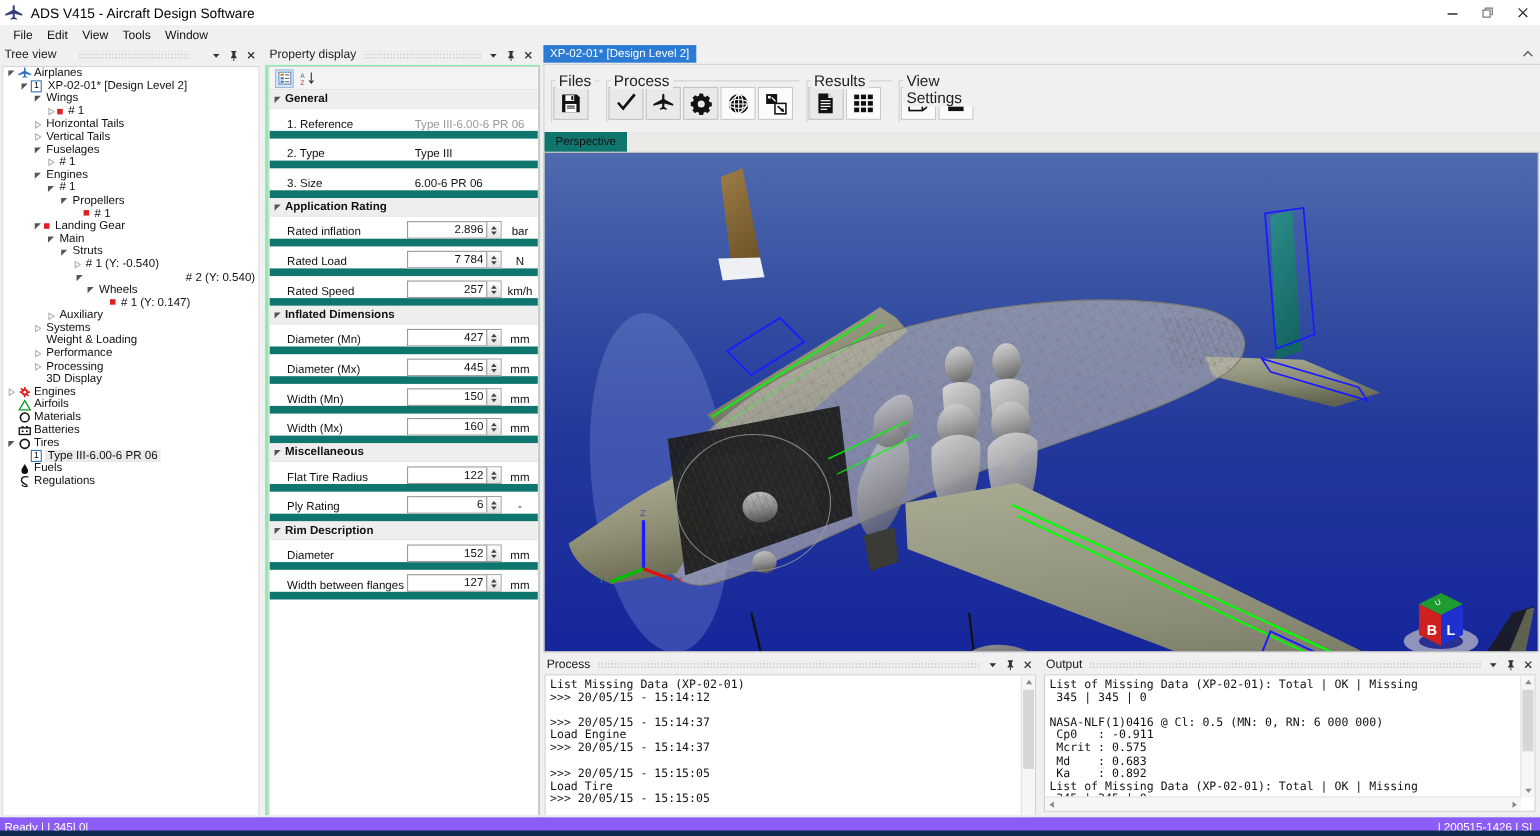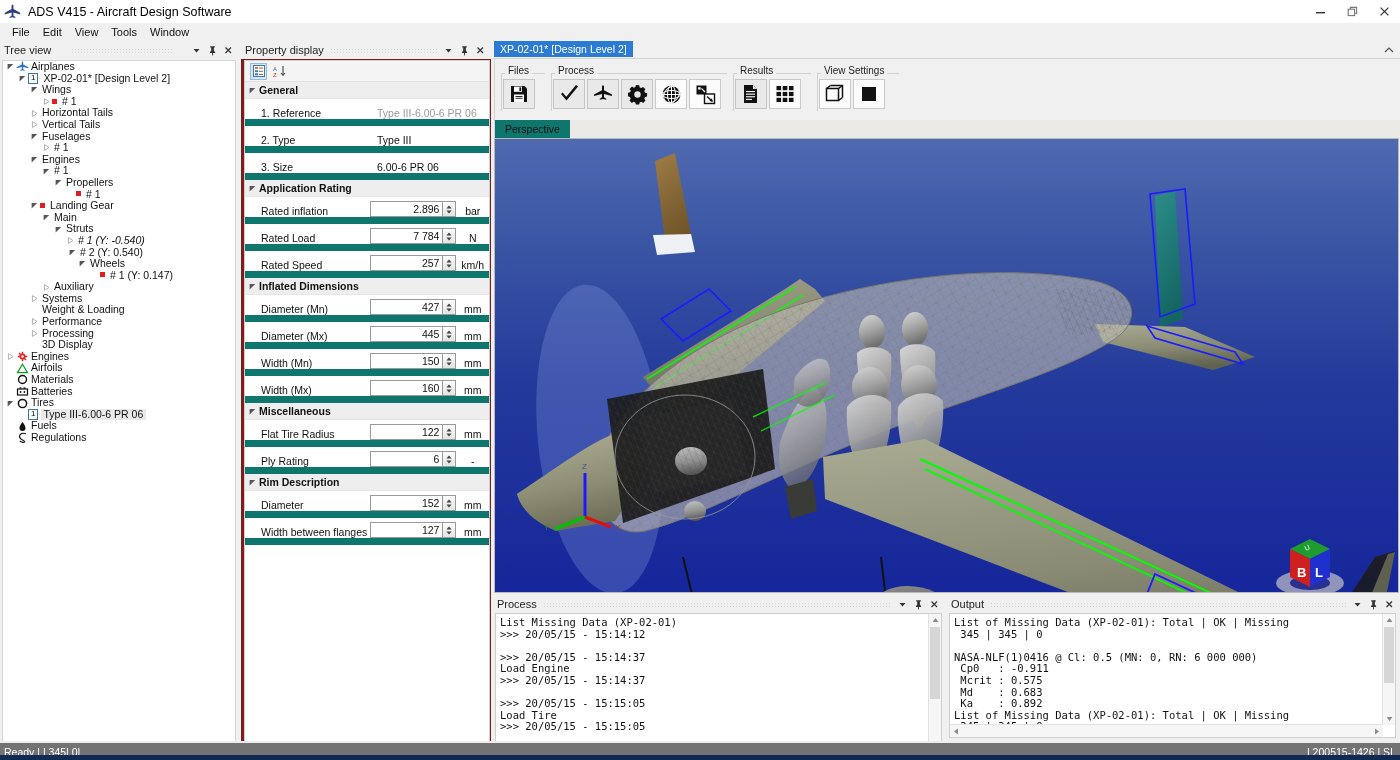--- a/index.html
+++ b/index.html
@@ -43,21 +43,21 @@
   .tnode.sel .tlabel{background:#eaeaea;}
   .tw{display:inline-block;width:9px;height:11px;flex:0 0 9px;}
   .tw svg{display:block;margin-top:2px;}
   .ticon{display:inline-block;width:13px;height:11px;flex:0 0 13px;position:relative;}
   .ticon svg{display:block;}
   .tlabel{padding:0 3px 0 2px;}
   .sq{width:5px;height:5px;background:#e02020;display:inline-block;margin:0 3px 1px 0;}
   .numbox{display:inline-block;border:1px solid #3a72b8;font-size:8px;line-height:8px;padding:0px 2px 1px 2px;color:#000;background:#fff;margin-right:3px;}
 
   
-  .proppanel{position:absolute;left:241px;top:41px;width:250px;height:700px;background:#7f1d1d;}
+  .proppanel{position:absolute;left:241px;top:41px;width:250px;height:700px;background:#86efac;}
   .prop-head{position:absolute;left:0;top:0;width:250px;height:18px;}
   .prop-body{position:absolute;left:3px;top:19px;width:244px;height:718px;background:#fff;border:1px solid #cfcfcf;overflow:hidden;}
   .prop-toolbar{height:20px;background:#f4f4f4;border-bottom:1px solid #e2e2e2;display:flex;align-items:center;padding-left:5px;gap:5px;}
   .ptbtn{width:15px;height:15px;display:flex;align-items:center;justify-content:center;}
   .ptbtn.active{background:#d6e6f7;border:1px solid #99bde0;}
   .grp{height:16px;background:#eeeeee;display:flex;align-items:center;border-bottom:1px solid #e6e6e6;}
   .grp-tw{width:14px;display:flex;justify-content:center;align-items:center;}
   .grp-label{font-weight:bold;font-size:10.5px;color:#111;}
   .prow{height:20px;display:flex;align-items:flex-end;border-bottom:7px solid #0f766e;}
   .pname{width:114px;padding-left:16px;font-size:10.5px;color:#111;white-space:nowrap;overflow:hidden;}
@@ -68,21 +68,21 @@
   .spin .sb{width:12px;height:14px;border-left:1px solid #9a9a9a;background:linear-gradient(#fdfdfd,#e4e4e4);display:flex;flex-direction:column;align-items:center;justify-content:center;gap:1px;}
   .punit{width:34px;text-align:center;font-size:10.5px;color:#111;}
 
   
   .main{position:absolute;left:493px;top:41px;width:907px;height:554px;background:#f0f0f0;}
   .doctabbar{position:absolute;left:0;top:0;width:907px;height:16px;}
   .doctab{position:absolute;left:1px;top:0;height:16px;background:#2b7bd4;color:#fff;font-size:10.5px;display:flex;align-items:center;padding:0 6px;}
   .doctab-right{position:absolute;right:6px;top:3px;}
   .toolbar{position:absolute;left:1px;top:17px;width:905px;height:62px;background:#f0f0f0;border-left:1px solid #d3d3d3;border-right:1px solid #d3d3d3;border-top:1px solid #d3d3d3;}
   .tbgroup{position:absolute;top:7px;height:48px;}
-  .tbg-label{position:absolute;left:4px;top:-1px;font-size:10px;color:#222;background:#f0f0f0;padding:0 3px;z-index:2;}
+  .tbg-label{position:absolute;left:4px;top:-1px;font-size:14px;color:#222;background:#f0f0f0;padding:0 3px;z-index:2;}
   .tbg-line{position:absolute;left:0;top:7px;width:100%;height:1px;background:#d0d0d0;}
   .tbg-lineL{position:absolute;left:0;top:7px;width:1px;height:38px;background:#d0d0d0;}
   .tbg-btns{position:absolute;left:2px;top:13px;display:flex;gap:2px;}
   .tbtn{width:30px;height:28px;background:#e9e9e9;border:1px solid #c4c4c4;display:flex;align-items:center;justify-content:center;}
   .tbtn.light{background:#fbfbfb;border-color:#c9c9c9;}
   .viewtabbar{position:absolute;left:1px;top:79px;width:905px;height:18px;background:#eceae6;border-left:1px solid #d3d3d3;border-right:1px solid #d3d3d3;}
   .viewtab{position:absolute;left:0;top:0;height:18px;background:#0f766e;display:flex;align-items:center;padding:0 10px;font-size:10.5px;color:#111;}
   .viewport{position:absolute;left:1px;top:97px;width:905px;height:455px;overflow:hidden;
             background:linear-gradient(#506ab0 0%,#3b56a4 22%,#23399b 55%,#16269b 100%);
             border:1px solid #b9b9b9;box-sizing:border-box;}
@@ -93,21 +93,21 @@
   .pb-head{position:absolute;left:0;top:0;height:16px;}
   .pb-body{position:absolute;left:2px;top:17px;background:#fff;border:1px solid #cfcfcf;overflow:hidden;box-sizing:border-box;}
   .console{font-family:"DejaVu Sans Mono", monospace;font-size:10.5px;line-height:11.6px;color:#111;padding:3px 4px 0 4px;white-space:pre;}
   .vscroll{position:absolute;right:0;top:0;width:12px;bottom:12px;background:#f6f6f6;border-left:1px solid #e2e2e2;}
   .vscroll .thumb{position:absolute;left:1px;width:10px;background:#d6d6d6;}
   .vs-arrow{position:absolute;left:0;width:12px;height:12px;display:flex;align-items:center;justify-content:center;}
   .hscroll{position:absolute;left:0;bottom:0;height:12px;right:12px;background:#f6f6f6;border-top:1px solid #e2e2e2;}
   .hs-arrow{position:absolute;top:0;width:12px;height:12px;display:flex;align-items:center;justify-content:center;}
 
   
-  .statusbar{position:absolute;left:0;top:743px;width:1400px;height:17px;background:#737373;color:#fff;font-size:10.5px;display:flex;align-items:center;}
+  .statusbar{position:absolute;left:0;top:743px;width:1400px;height:17px;background:#8b5cf6;color:#fff;font-size:10.5px;display:flex;align-items:center;}
   .sb-left{padding-left:4px;white-space:nowrap;}
   .sb-right{position:absolute;right:7px;white-space:nowrap;}
   .sb-seam{position:absolute;left:0;top:741px;width:1400px;height:2px;background:#ededed;}
   .taskbar{position:absolute;left:0;top:755px;width:1400px;height:5px;background:#102a52;}
 </style>
 </head>
 <body>
 
 <div class="app">
 
@@ -285,29 +285,29 @@
             <span class="tlabel">Main</span>
           </div>
           <div class="tnode" style="padding-left: 52px;">
             <span class="tw">
               <svg width="7" height="7" viewBox="0 0 7 7">
                 <path d="M0.6 1 L6.2 1 L0.6 6.6 z" fill="#555"></path>
               </svg>
             </span>
             <span class="tlabel">Struts</span>
           </div>
-          <div class="tnode" style="padding-left: 64px; font-style: italic;">
+          <div class="tnode" style="padding-left: 64px;">
             <span class="tw">
               <svg width="7" height="7" viewBox="0 0 7 7">
                 <path d="M1.4 0.6 L6 3.5 L1.4 6.4 z" fill="none" stroke="#b0b0b0" stroke-width="1"></path>
               </svg>
             </span>
             <span class="tlabel"># 1 (Y: -0.540)</span>
           </div>
-          <div class="tnode" style="padding-left: 66px;">
+          <div class="tnode" style="padding-left: 66px; justify-content: space-between;">
             <span class="tw">
               <svg width="7" height="7" viewBox="0 0 7 7">
                 <path d="M0.6 1 L6.2 1 L0.6 6.6 z" fill="#555"></path>
               </svg>
             </span>
             <span class="tlabel"># 2 (Y: 0.540)</span>
           </div>
           <div class="tnode" style="padding-left: 76px;">
             <span class="tw">
               <svg width="7" height="7" viewBox="0 0 7 7">

